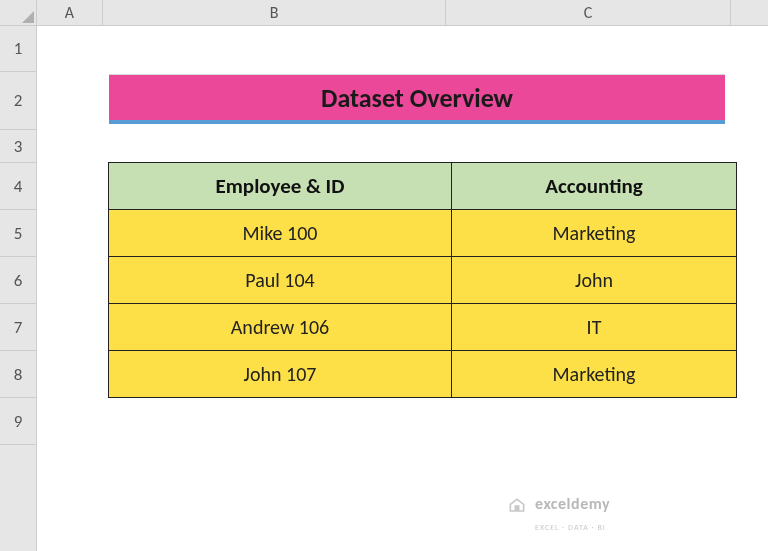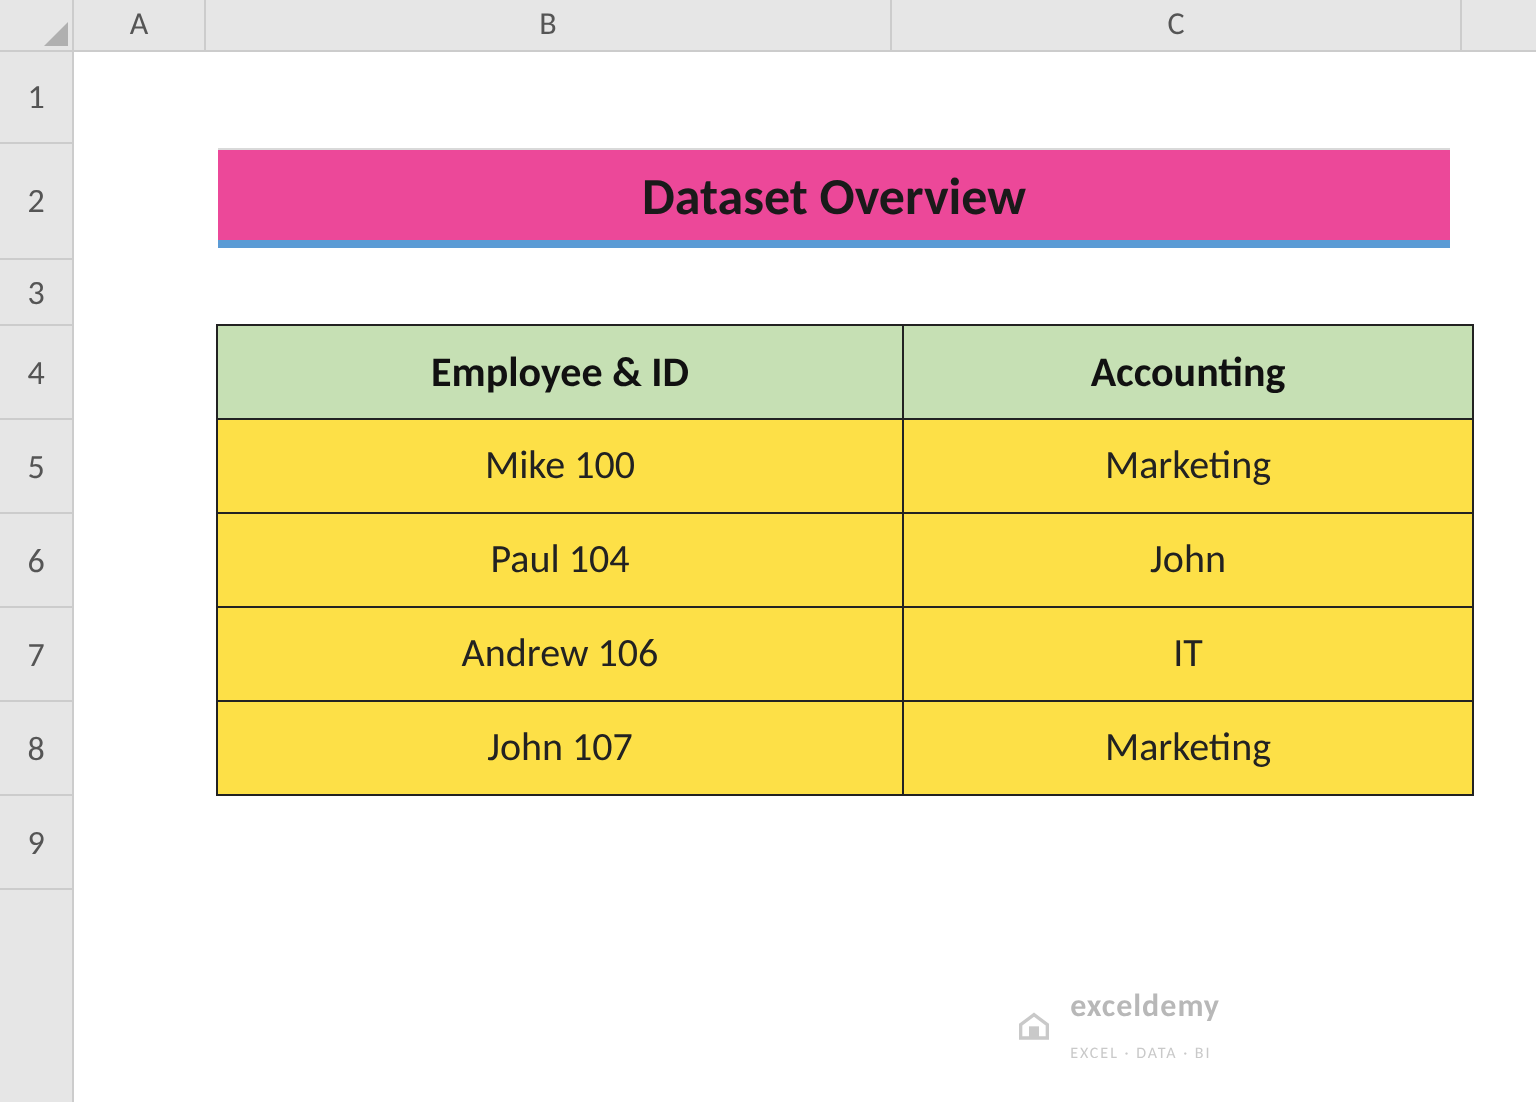--- a/index.html
+++ b/index.html
@@ -84,21 +84,20 @@
     grid-template-rows: repeat(6, 1fr);
     padding: 0 6px 0 6px;
   }
   .tbl-area .th, .tbl-area .td { border-collapse: collapse; }
   .tbl-area > div { margin-top: -1px; margin-left: -1px; }
   .watermark {
     position: absolute;
     right: 158px;
     bottom: 20px;
     display: flex;
-    align-items: center;
     gap: 8px;
     color: #bfbfbf;
     font-size: 15px;
   }
   .watermark .logo {
     width: 20px; height: 20px;
   }
   .watermark .wm-text { display: flex; flex-direction: column; line-height: 1; }
   .watermark .brand { font-weight: 700; letter-spacing: 0.5px; color: #b8b8b8; font-size: 16px; }
   .watermark .tag { font-size: 8px; letter-spacing: 1px; color: #c9c9c9; margin-top: 11px; }

